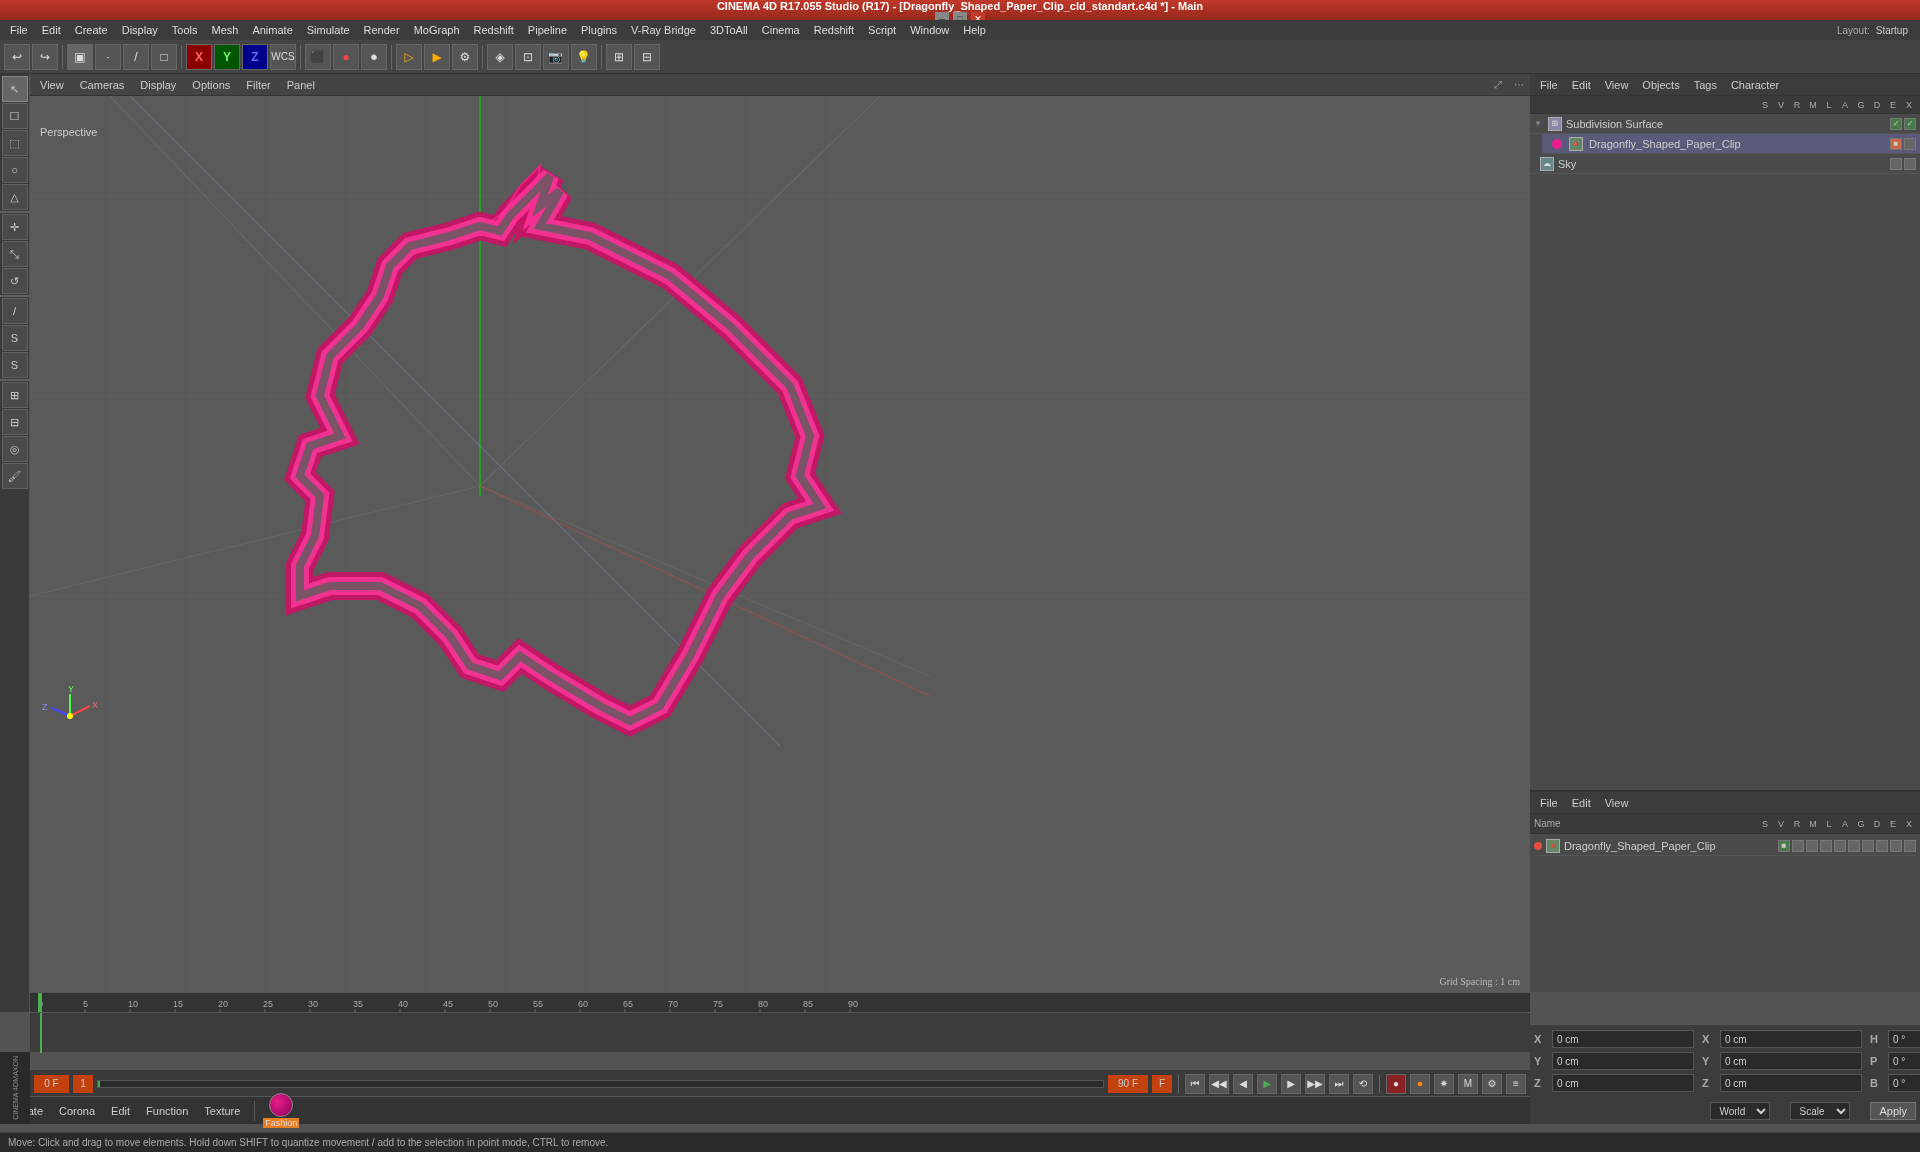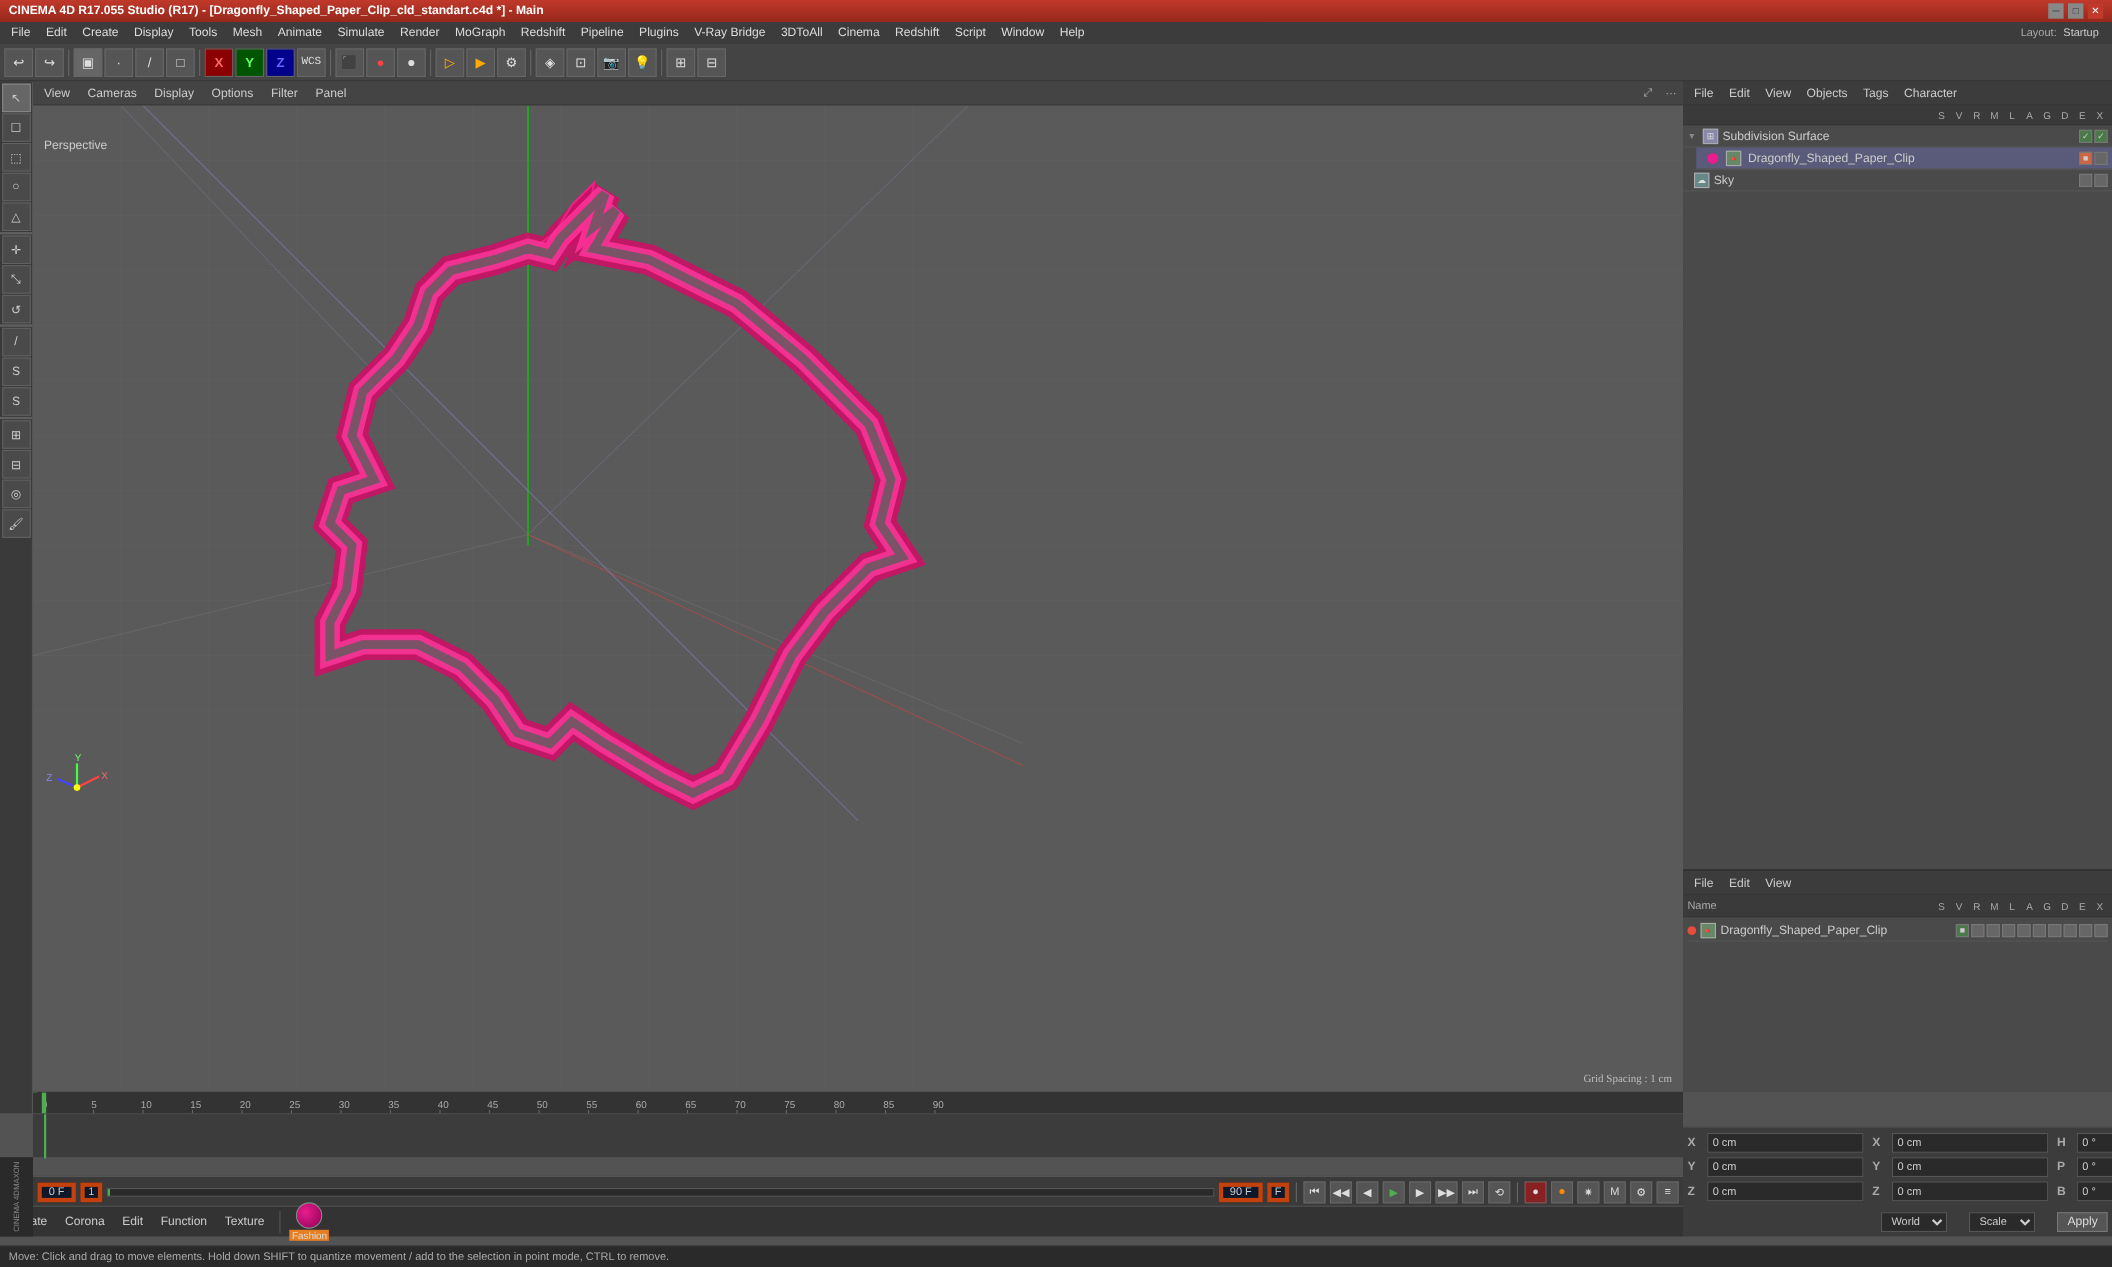--- a/index.html
+++ b/index.html
@@ -20,20 +20,21 @@
       height: 20px;
       background: linear-gradient(to bottom, #c0392b, #96281b);
       display: flex;
       align-items: center;
       justify-content: space-between;
       padding: 0 8px;
       position: absolute;
       top: 0;
       left: 0;
       z-index: 100;
+      flex-direction: column;
     }
     #title-bar .title-text {
       font-size: 11px;
       color: white;
       font-weight: bold;
     }
     #title-bar .window-controls {
       display: flex;
       gap: 4px;
     }
@@ -348,21 +349,21 @@
       right: 390px;
       height: 28px;
       background: #3a3a3a;
       display: flex;
       align-items: center;
       padding: 0 4px;
       gap: 4px;
       border-top: 1px solid #555;
     }
     .transport-field {
-      background: #0f172a;
+      background: #c2410c;
       border: 4px solid #c2410c;
       color: #ccc;
       font-size: 10px;
       width: 40px;
       height: 18px;
       text-align: center;
       padding: 0 2px;
     }
     .transport-btn {
       width: 20px;
@@ -596,21 +597,21 @@
 
   <button class="toolbar-btn" style="background:#666;">▣</button>
   <button class="toolbar-btn">·</button>
   <button class="toolbar-btn">/</button>
   <button class="toolbar-btn">□</button>
   <div class="toolbar-separator"></div>
 
   <button class="toolbar-btn" style="background:#8b0000;color:#ff6666;font-weight:bold;font-size:12px;">X</button>
   <button class="toolbar-btn" style="background:#005500;color:#66ff66;font-weight:bold;font-size:12px;">Y</button>
   <button class="toolbar-btn" style="background:#00008b;color:#6666ff;font-weight:bold;font-size:12px;">Z</button>
-  <button class="toolbar-btn" style="font-size:10px;font-family:Liberation Mono, monospace;">WCS</button>
+  <button class="toolbar-btn" style="font-size:10px;">WCS</button>
   <div class="toolbar-separator"></div>
 
   <button class="toolbar-btn">⬛</button>
   <button class="toolbar-btn" style="color:#ff4444;">●</button>
   <button class="toolbar-btn">⏺</button>
   <div class="toolbar-separator"></div>
 
   <button class="toolbar-btn" style="color:#ffaa00;">▷</button>
   <button class="toolbar-btn" style="color:#ffaa00;">▶</button>
   <button class="toolbar-btn">⚙</button>

